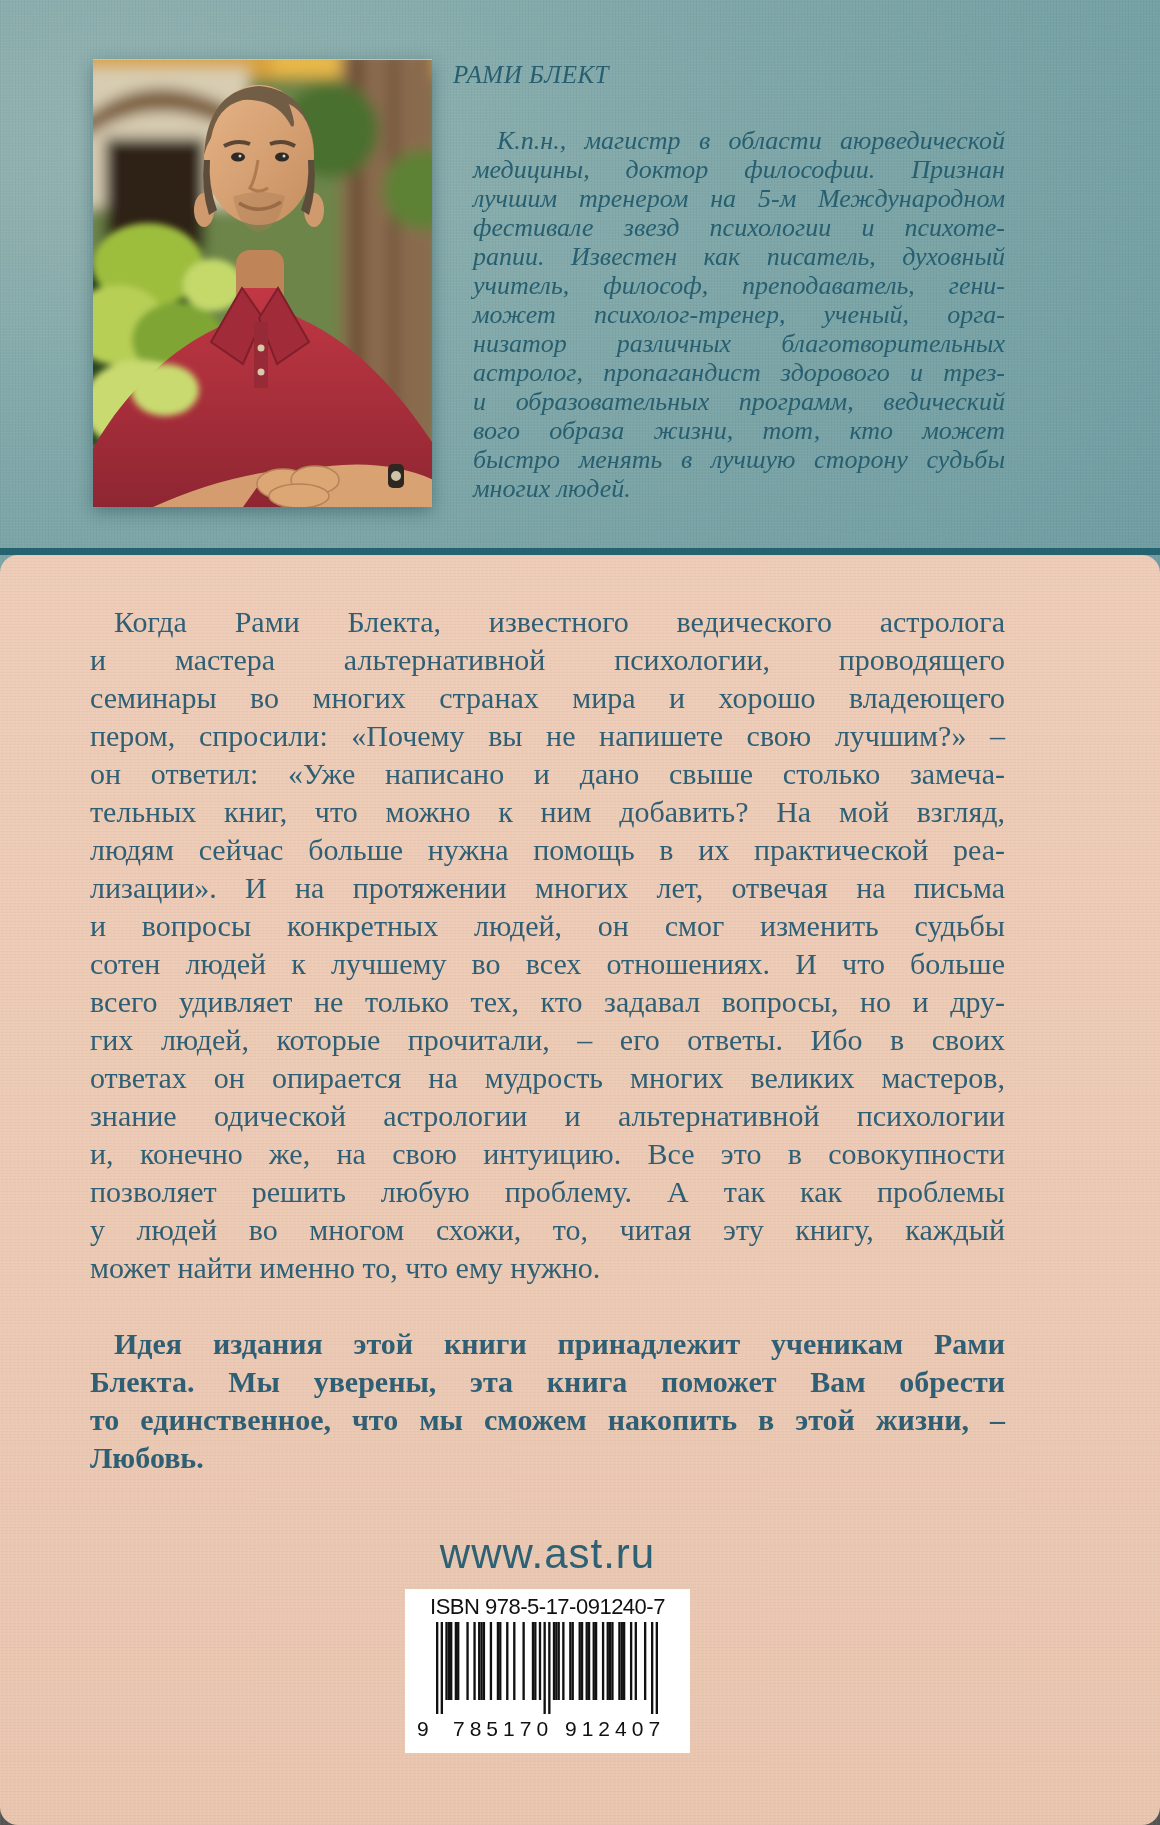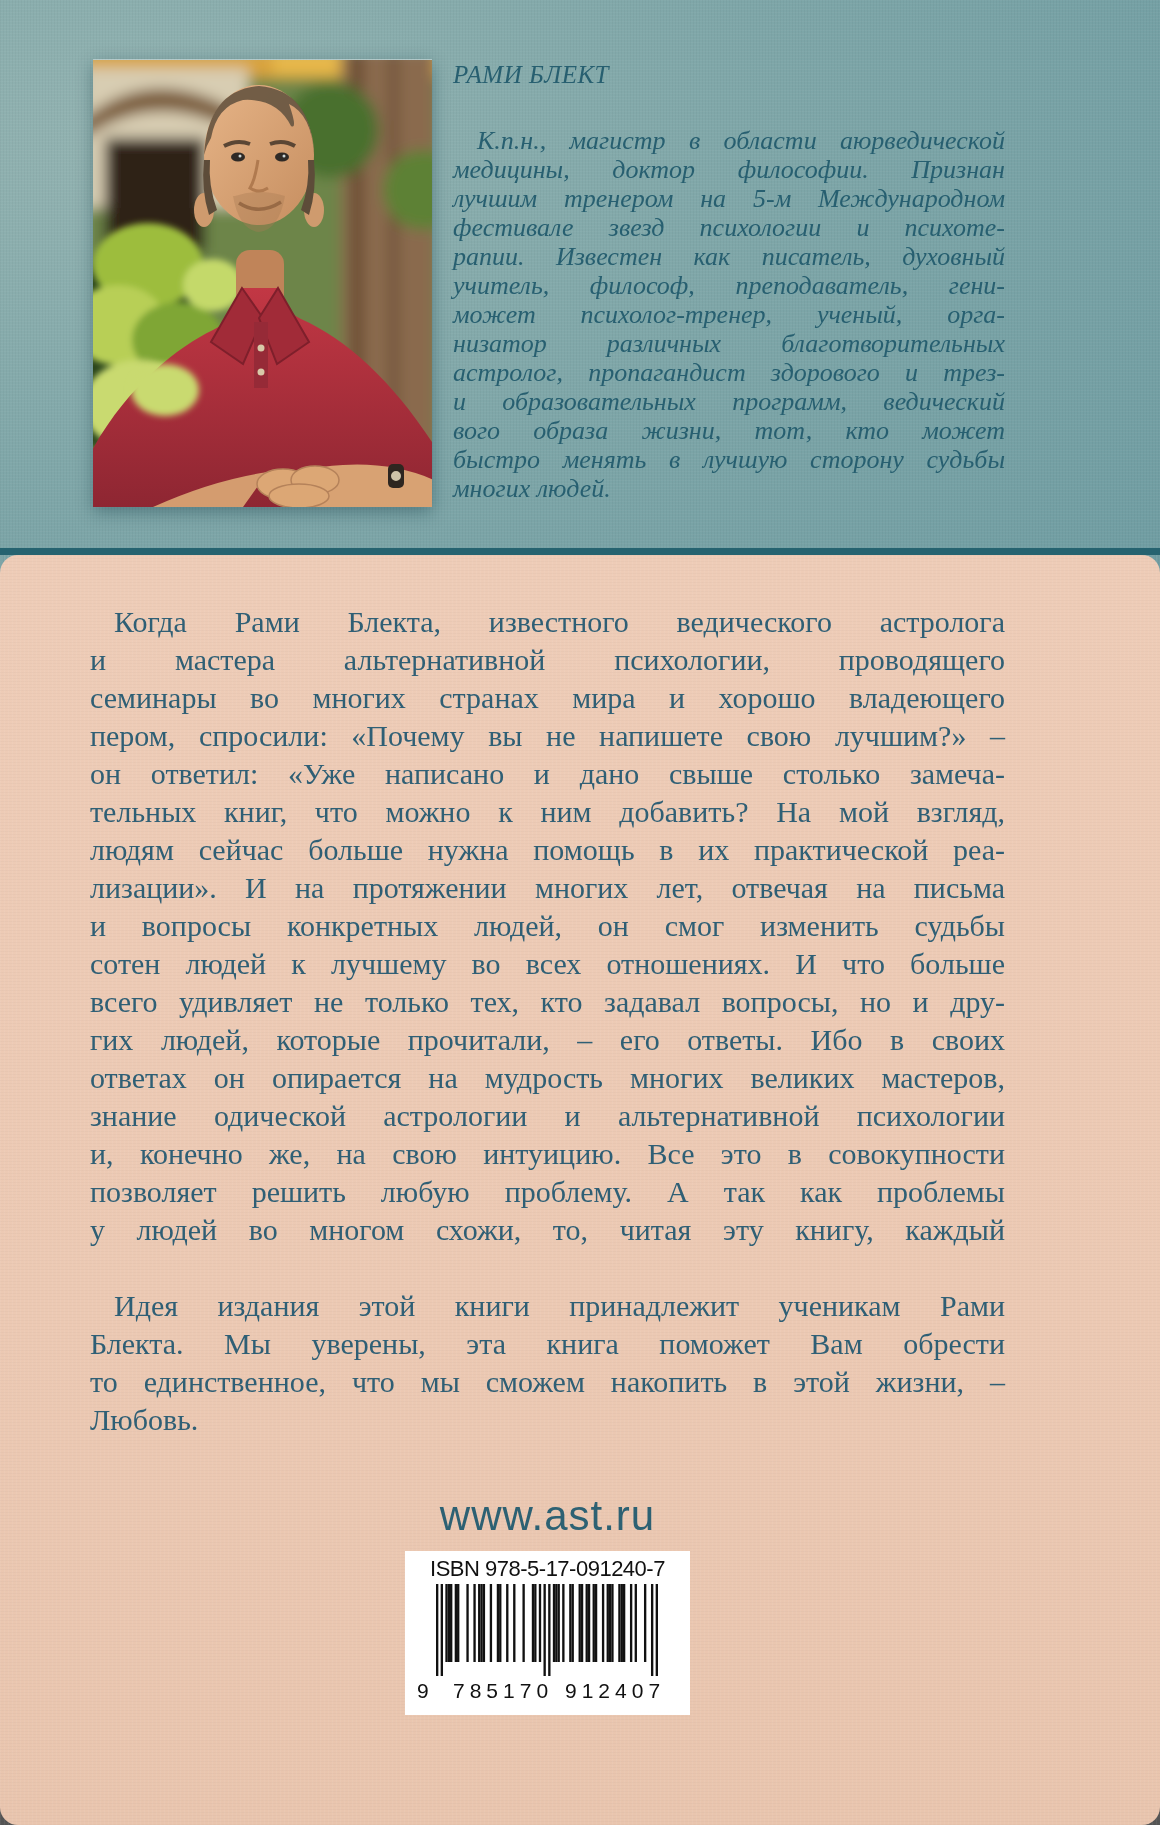--- a/index.html
+++ b/index.html
@@ -32,40 +32,41 @@
   }
   .photo svg{display:block;}
   .top-text{position:absolute;left:453px;top:60px;width:552px;}
   .author-name{
     font-style:italic;font-size:25px;line-height:30px;color:#275f70;
     letter-spacing:.5px;
   }
   .bio{
     margin-top:36px;font-style:italic;font-size:26px;line-height:29px;
     color:#275f70;
+    margin-left:20px;
   }
   
   .divider{position:absolute;left:0;top:548px;width:1160px;height:7px;background:#266370;}
   
   .bottom-section{
     position:absolute;left:0;top:555px;width:1160px;height:1270px;
     background:linear-gradient(180deg,#eeccb7 0%, #ecc9b3 60%, #e9c5ae 100%);
     border-radius:18px;
   }
   .bottom-section::before{ 
     content:"";position:absolute;inset:0;
     background:
       repeating-linear-gradient(90deg, rgba(255,255,255,.05) 0 1px, transparent 1px 4px),
       repeating-linear-gradient(0deg, rgba(0,0,0,.02) 0 1px, transparent 1px 3px);
     pointer-events:none;
   }
   .body-col{position:absolute;left:90px;top:0;width:915px;}
   .para{font-size:30px;line-height:38px;color:#2f5f75;}
   .para1{margin-top:48px;}
-  .para2{margin-top:38px;}
+  .para2{margin-top:38px;font-weight:bold;}
   .jl .line{text-align:justify;text-align-last:justify;}
   .jl .line.last{text-align-last:left;}
   .jl .line.first{text-indent:24px;}
   .website{
     margin-top:53px;text-align:center;
     font-family:"Liberation Sans","DejaVu Sans",sans-serif;
     font-size:42px;line-height:48px;color:#2d6173;letter-spacing:1px;
   }
   
   .barcode-box{
@@ -218,20 +219,21 @@
           <div class="line">лизации». И на протяжении многих лет, отвечая на письма</div>
           <div class="line">и вопросы конкретных людей, он смог изменить судьбы</div>
           <div class="line">сотен людей к лучшему во всех отношениях. И что больше</div>
           <div class="line">всего удивляет не только тех, кто задавал вопросы, но и дру-</div>
           <div class="line">гих людей, которые прочитали, – его ответы. Ибо в своих</div>
           <div class="line">ответах он опирается на мудрость многих великих мастеров,</div>
           <div class="line">знание одической астрологии и альтернативной психологии</div>
           <div class="line">и, конечно же, на свою интуицию. Все это в совокупности</div>
           <div class="line">позволяет решить любую проблему. А так как проблемы</div>
           <div class="line">у людей во многом схожи, то, читая эту книгу, каждый</div>
+          <div class="line last">может найти именно то, что ему нужно.</div>
         </div>
       <div class="para para2 jl">
           <div class="line first">Идея издания этой книги принадлежит ученикам Рами</div>
           <div class="line">Блекта. Мы уверены, эта книга поможет Вам обрести</div>
           <div class="line">то единственное, что мы сможем накопить в этой жизни, –</div>
           <div class="line last">Любовь.</div>
         </div>
       <div class="website">www.ast.ru</div>
 
       <div class="barcode-box">

